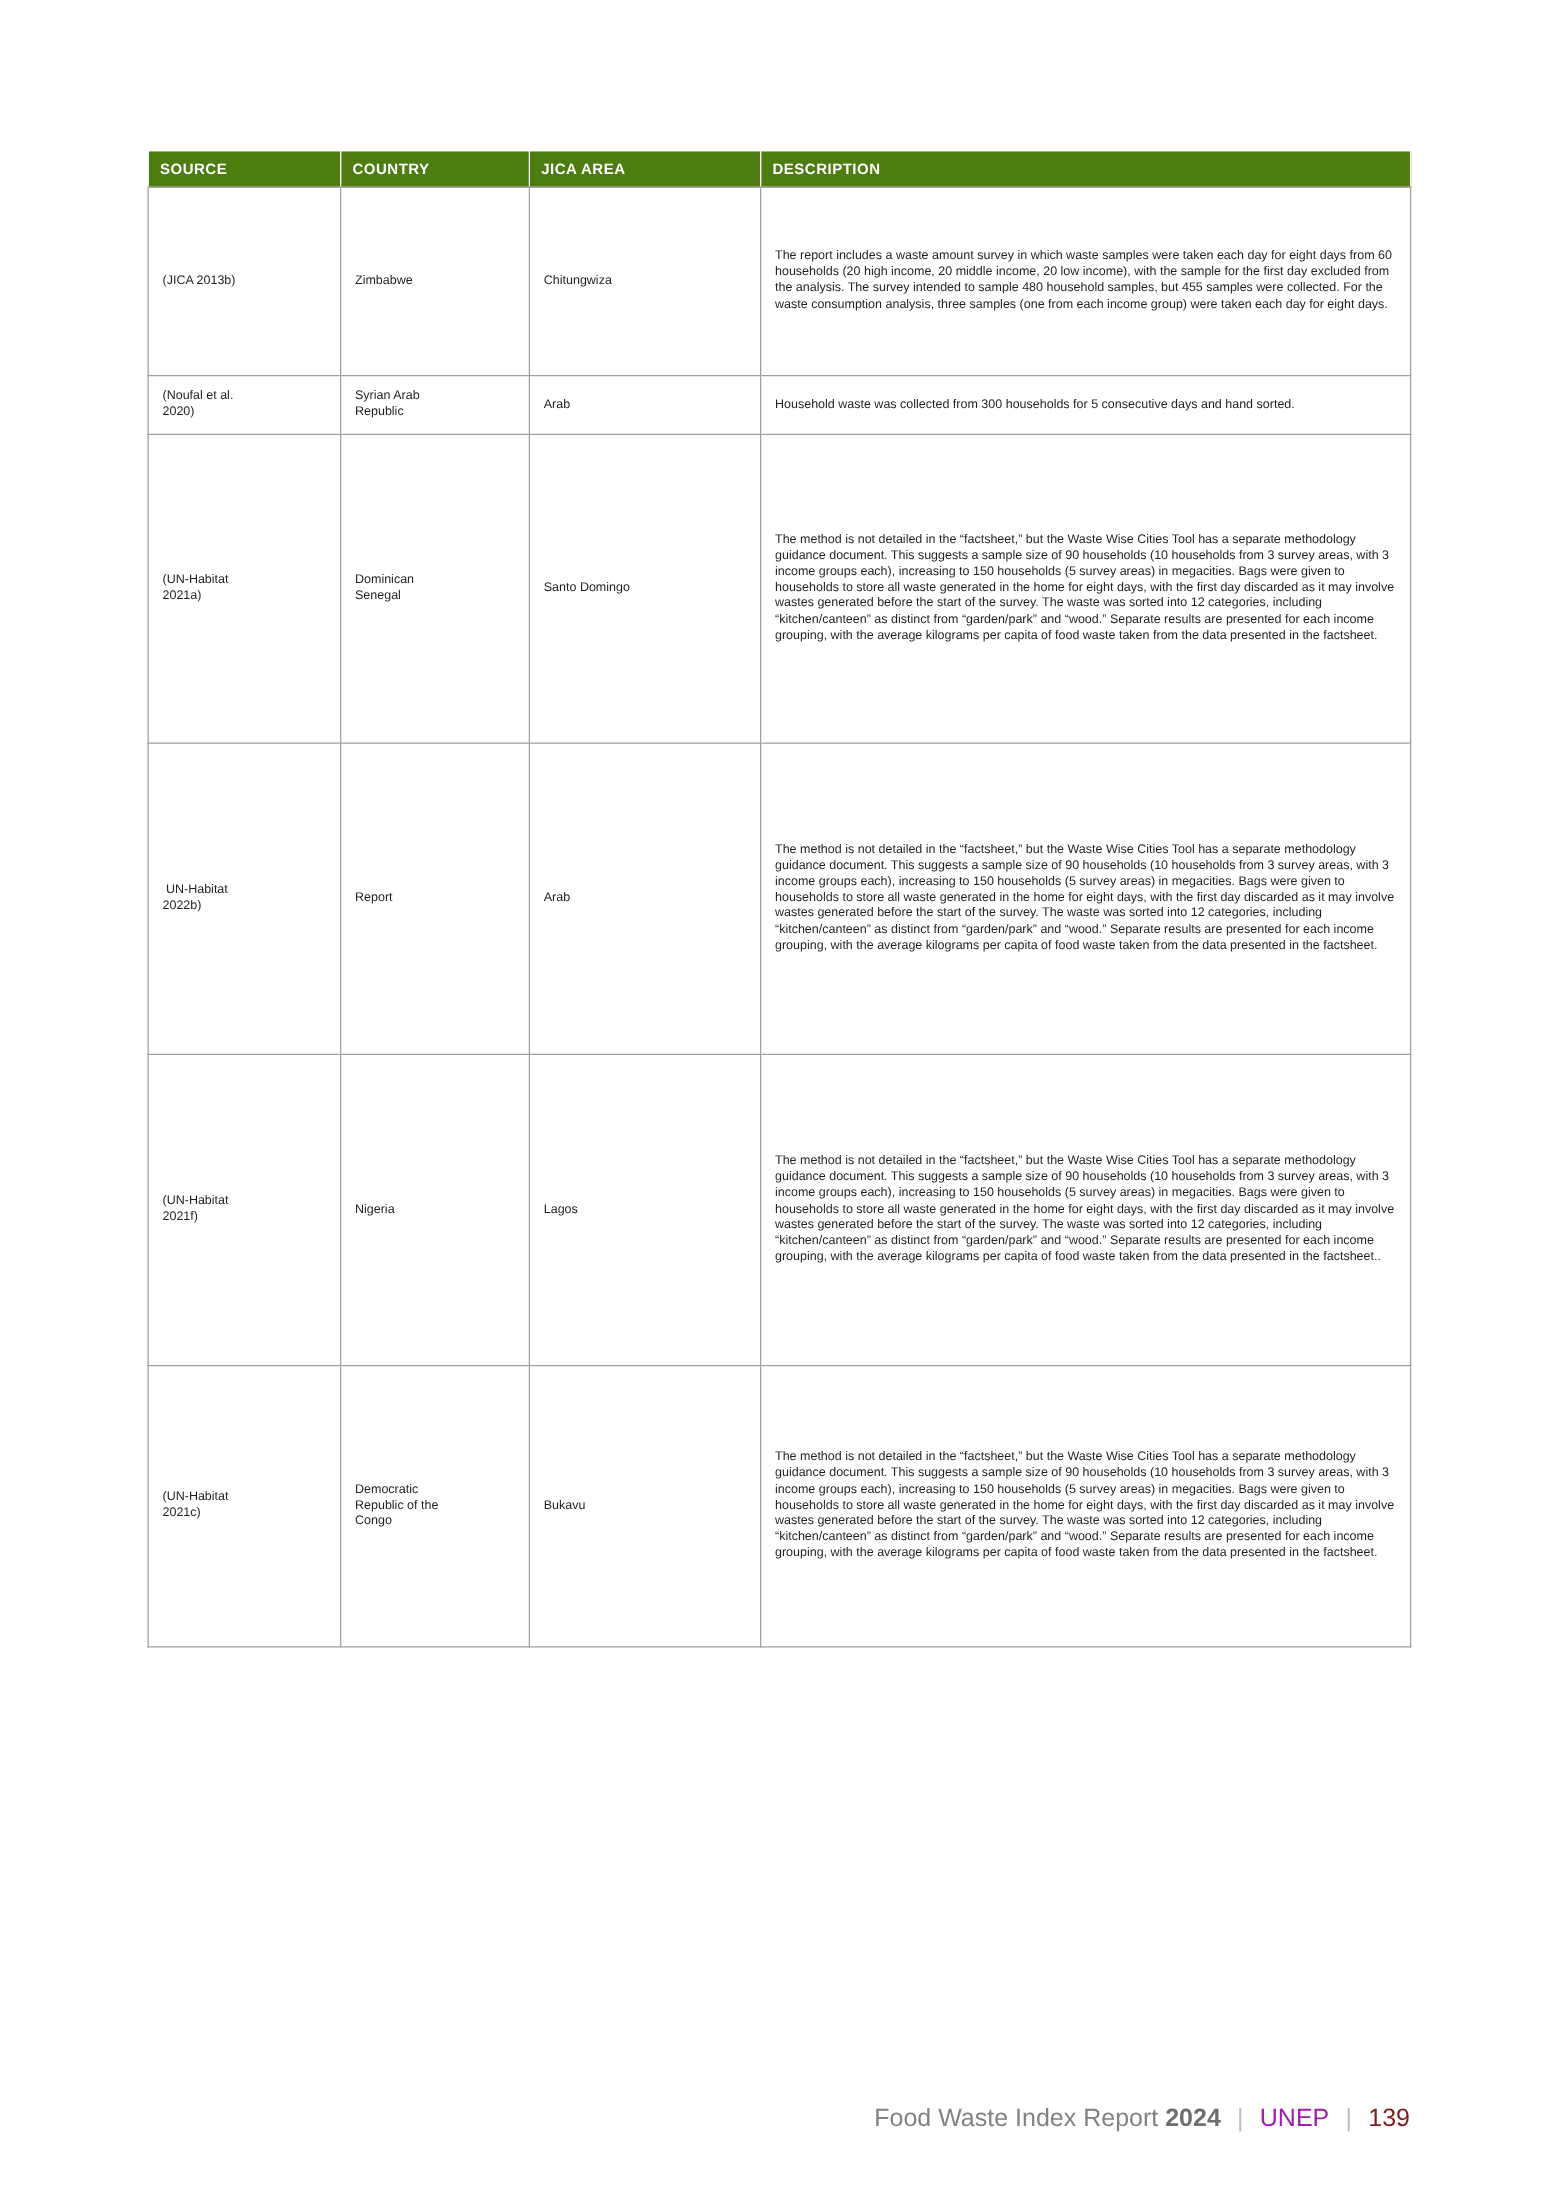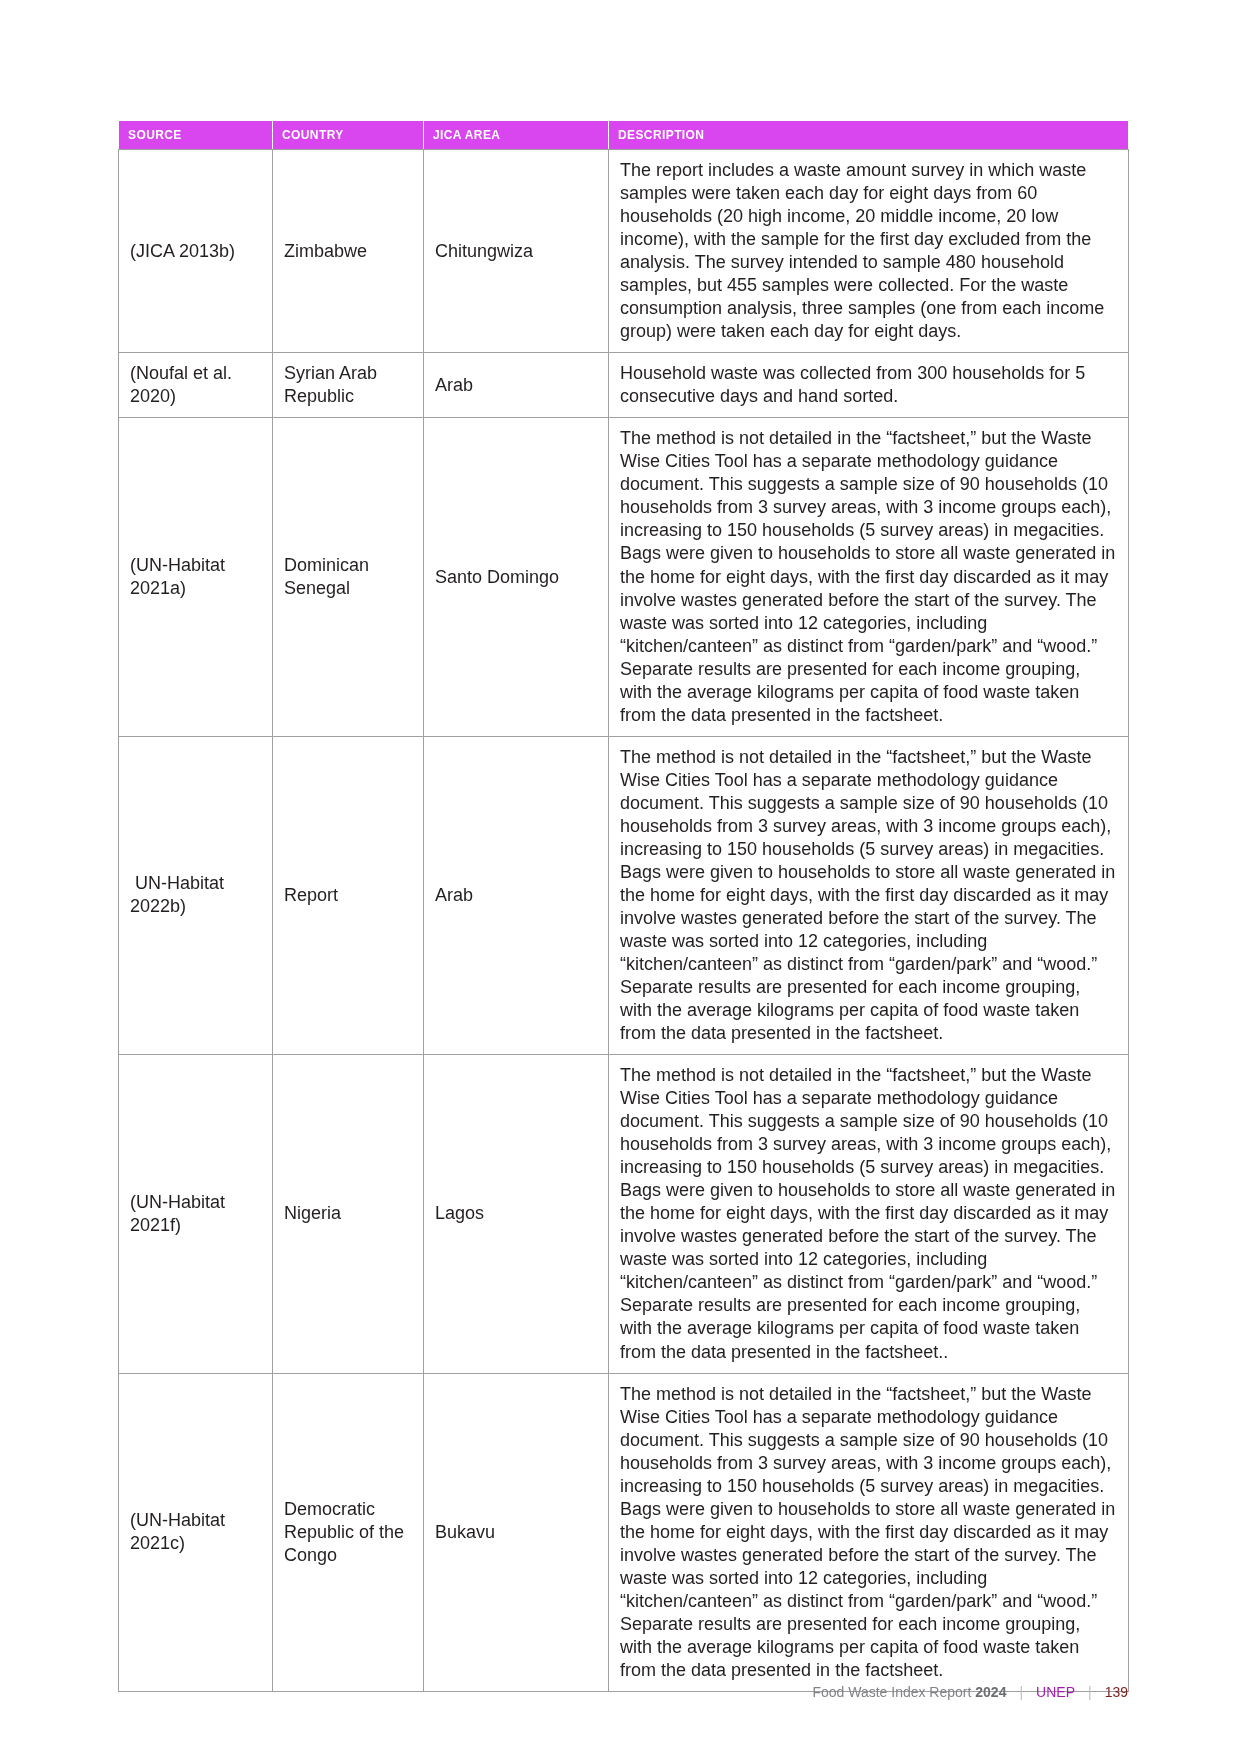--- a/index.html
+++ b/index.html
@@ -18,56 +18,56 @@
     top:120px;
     width:1010px;
     border-collapse:collapse;
     table-layout:fixed;
   }
   .data-table col.c-source{width:154px;}
   .data-table col.c-country{width:151px;}
   .data-table col.c-study{width:185px;}
   .data-table col.c-desc{width:520px;}
   .data-table th{
-    background:#d946ef;
+    background:#4d7c0f;
     color:#ffffff;
     font-size:12px;
     font-weight:bold;
     letter-spacing:0.4px;
     text-align:left;
     padding:6px 9px;
     height:16px;
     border:1px solid #ffffff;
     border-bottom:1px solid #a0a0a0;
     vertical-align:middle;
   }
   .data-table td{
     border:1px solid #a0a0a0;
     vertical-align:middle;
-    font-size:18px;
+    font-size:10px;
     line-height:1.28;
     padding:9px 11px;
     white-space:pre-line;
     word-wrap:break-word;
   }
   
   .data-table tbody tr:nth-child(1) td{height:132px;}
   .data-table tbody tr:nth-child(2) td{height:28px;}
   .data-table tbody tr:nth-child(3) td{height:228px;}
   .data-table tbody tr:nth-child(4) td{height:230px;}
   .data-table tbody tr:nth-child(5) td{height:230px;}
   .data-table tbody tr:nth-child(6) td{height:206px;}
   .footer{
     position:absolute;
     right:113px;
     top:1684px;
     display:flex;
     align-items:baseline;
     gap:13px;
-    font-size:14px;
+    font-size:20px;
     color:#808285;
     white-space:nowrap;
   }
   .footer .year{font-weight:bold;color:#6d6e71;}
   .footer .sep{color:#bcbec0;}
   .footer .org{color:#a21caf;}
   .footer .pagenum{color:#7f1d1d;font-weight:normal;}
 </style>
 </head>
 <body>

